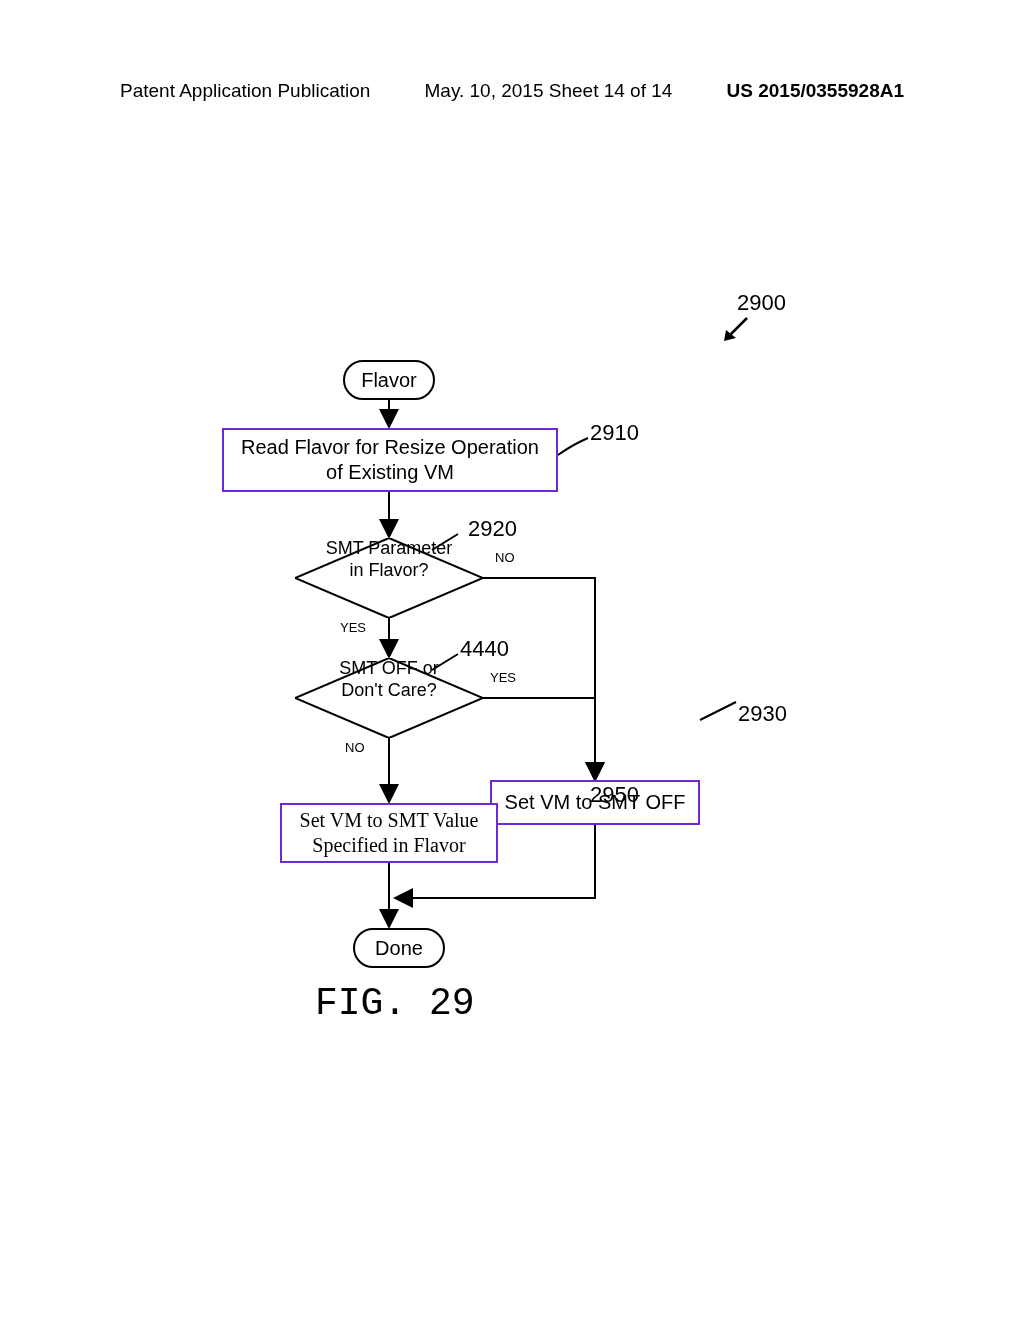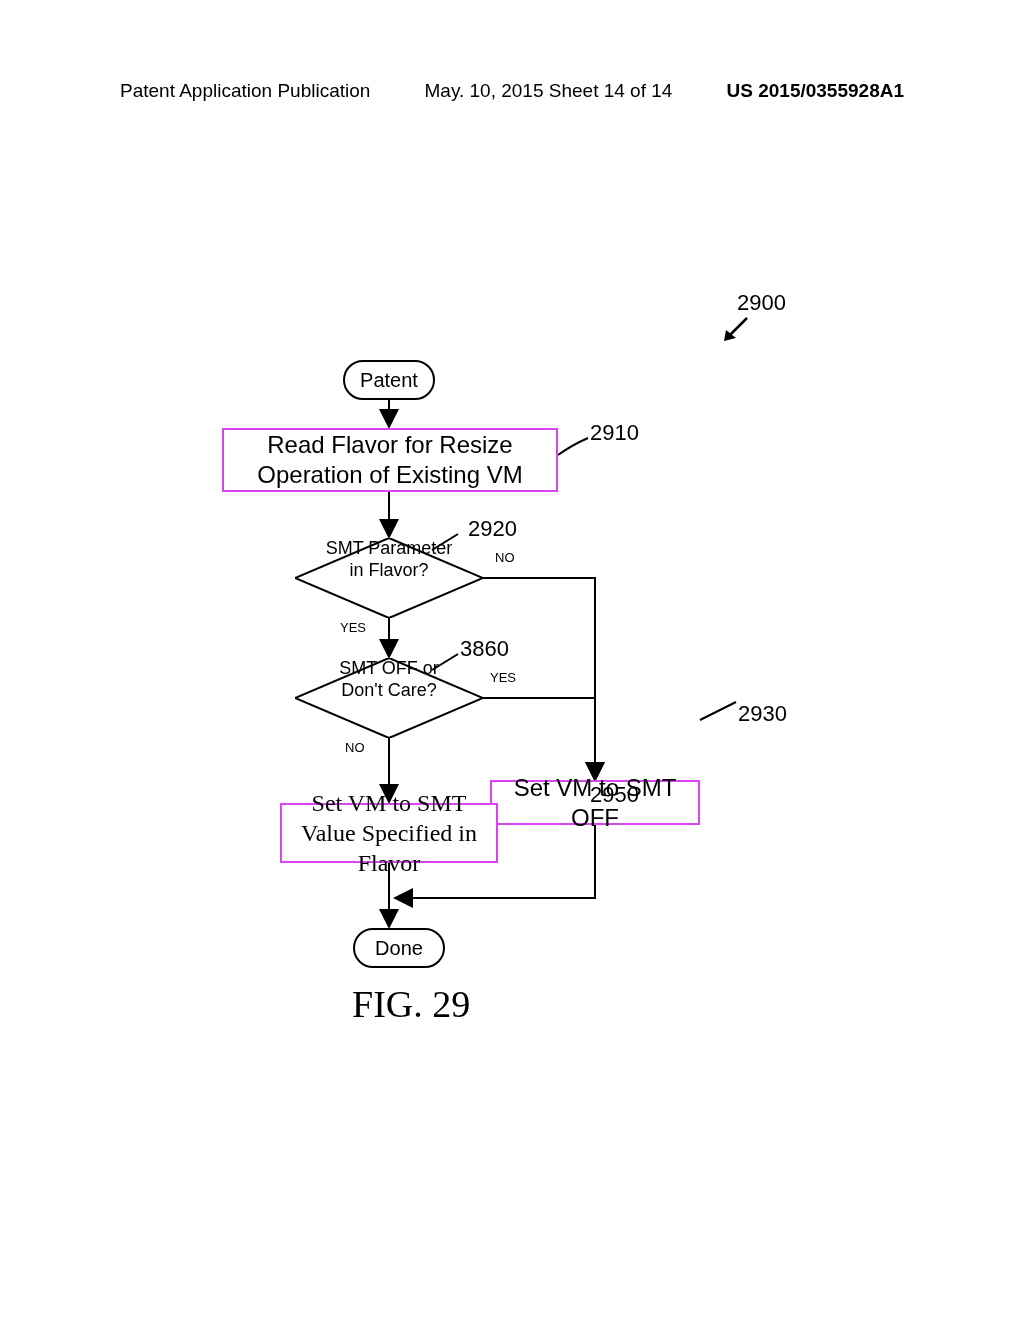--- a/index.html
+++ b/index.html
@@ -44,26 +44,26 @@
       border: 2px solid #000;
       border-radius: 20px;
       display: flex;
       align-items: center;
       justify-content: center;
       font-size: 20px;
       background: #fff;
     }
     .process {
       position: absolute;
-      border: 2px solid #d946ef;
+      border: 2px solid #6d28d9;
       display: flex;
       align-items: center;
       justify-content: center;
       text-align: center;
-      font-size: 24px;
+      font-size: 20px;
       padding: 6px 10px;
       background: #fff;
       line-height: 1.25;
     }
     .decision {
       position: absolute;
       display: flex;
       align-items: flex-start;
       justify-content: center;
       text-align: center;
@@ -75,22 +75,21 @@
       inset: 0;
     }
     .decision-text {
       position: relative;
       z-index: 2;
       padding: 0 24px;
     }
     .fig-label {
       position: absolute;
       font-size: 38px;
-      font-family: Liberation Serif, serif;
-      margin-left: 37px;
+      font-family: Liberation Mono, monospace;
     }
     svg.connector { position: absolute; top: 0; left: 0; overflow: visible; }
     .branch-label {
       position: absolute;
       font-size: 13px;
     }
   </style>
 </head>
 <body>
 
@@ -102,21 +101,21 @@
 
 <div class="flowchart">
 
   <div class="ref-label" style="left:565px; top:-10px;margin-left:32px;">2900</div>
   <svg class="ref-arrow" style="left:582px; top:16px;">
     <line x1="25" y1="2" x2="6" y2="21" stroke="#000" stroke-width="2.5"></line>
     <polygon points="2,25 4,14 14,22" fill="#000"></polygon>
   </svg>
 
   <div class="terminal" style="left:203px; top:60px; width:92px; height:40px;">
-    <span>Patent</span>
+    <span>Flavor</span>
   </div>
 
   <svg class="connector" width="750" height="800">
     <defs>
       <marker id="ah" markerWidth="10" markerHeight="10" refX="8" refY="5" orient="auto">
         <polygon points="0,0 10,5 0,10" fill="#000"></polygon>
       </marker>
     </defs>
 
     <line x1="249" y1="100" x2="249" y2="125" stroke="#000" stroke-width="2" marker-end="url(#ah)"></line>
@@ -160,21 +159,21 @@
   <div class="ref-label" style="left:328px; top:216px;">2920</div>
   <div class="branch-label" style="left:355px; top:250px;">NO</div>
   <div class="branch-label" style="left:200px; top:320px;">YES</div>
 
   <div class="decision" style="left:155px; top:358px; width:188px; height:80px;">
     <svg class="decision-shape" viewBox="0 0 188 80" preserveAspectRatio="none">
       <polygon points="94,0 188,40 94,80 0,40" fill="#fff" stroke="#000" stroke-width="2"></polygon>
     </svg>
     <div class="decision-text">SMT OFF or Don't Care?</div>
   </div>
-  <div class="ref-label" style="left:320px; top:336px;">3860</div>
+  <div class="ref-label" style="left:320px; top:336px;">4440</div>
   <div class="branch-label" style="left:350px; top:370px;">YES</div>
   <div class="branch-label" style="left:205px; top:440px;">NO</div>
 
   <div class="process" style="left:350px; top:480px; width:210px; height:45px;">
     <span>Set VM to SMT OFF</span>
   </div>
   <div class="ref-label" style="left:598px; top:401px;">2930</div>
 
   <div class="process" style="left:140px; top:503px; width:218px; height:60px;font-family:Liberation Serif, serif;">
     <span>Set VM to SMT Value Specified in Flavor</span>

